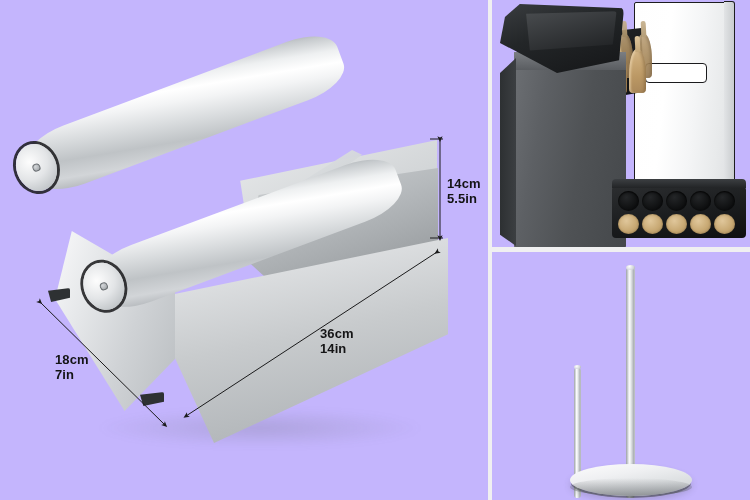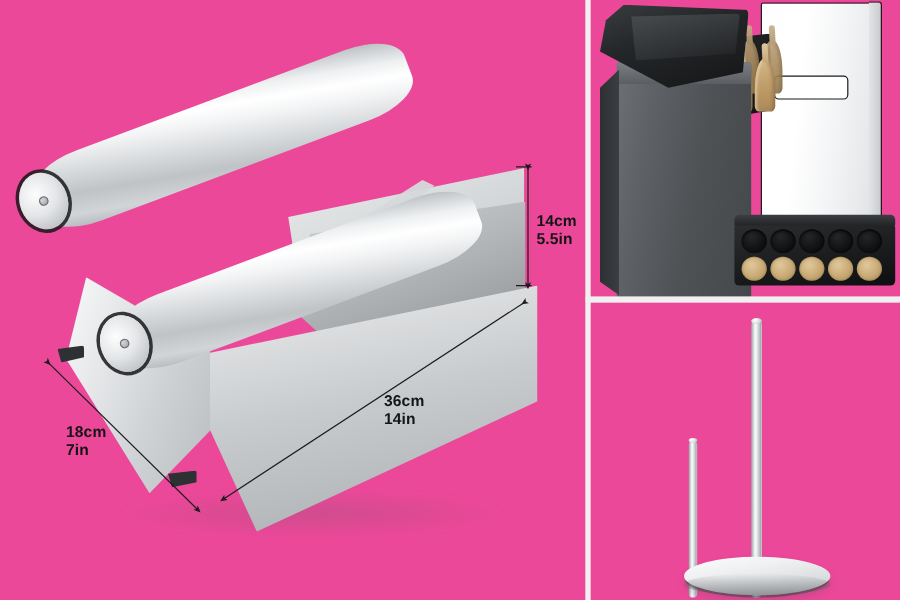--- a/index.html
+++ b/index.html
@@ -1,21 +1,21 @@
 <!DOCTYPE html>
 <html><head>
 <meta charset="utf-8">
 <style>
   html,body{margin:0;padding:0;background:#fff;}
   body{width:750px;height:500px;overflow:hidden;
        font-family:"Liberation Sans","DejaVu Sans",sans-serif;}
   #stage{position:relative;width:750px;height:500px;background:#ffffff;}
 
   
-  .panel{position:absolute;background:#ec4899;overflow:hidden;}
+  .panel{position:absolute;background:#c4b5fd;overflow:hidden;padding-left:36px;}
   #panel-main{left:0;top:0;width:488px;height:500px;}
   #panel-tr{left:492px;top:0;width:258px;height:248px;}
   #panel-br{left:492px;top:252px;width:258px;height:248px;}
   .divider{position:absolute;background:#f0f0f1;}
   #div-v{left:488px;top:0;width:4px;height:500px;}
   #div-h{left:488px;top:247px;width:262px;height:5px;}
 
   
   #product{position:absolute;left:0;top:0;width:488px;height:500px;}
 

